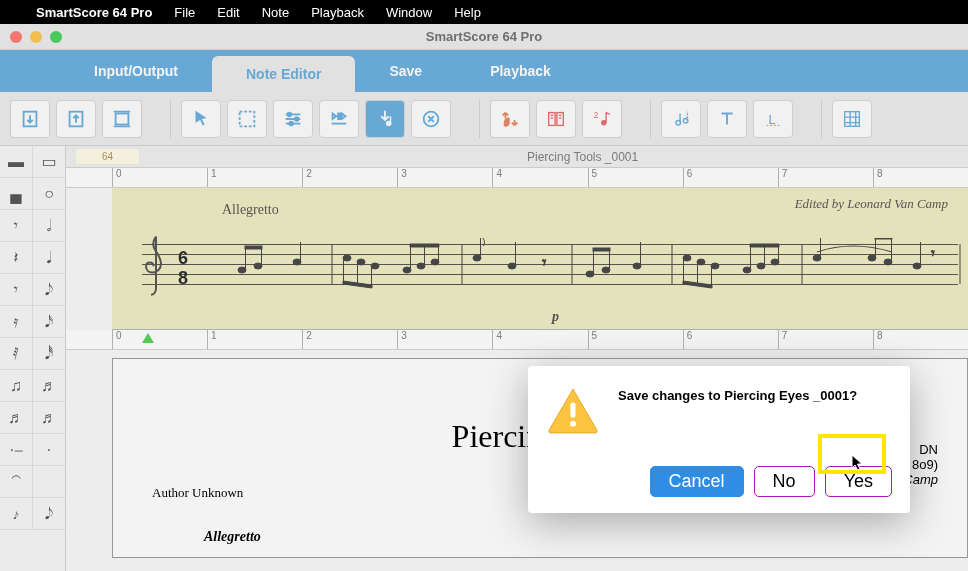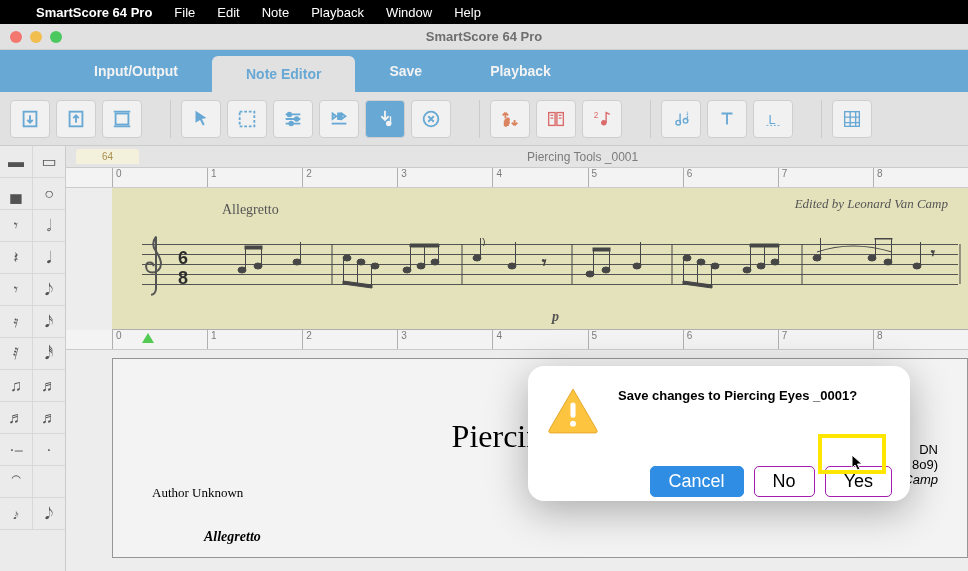--- a/index.html
+++ b/index.html
@@ -60,21 +60,21 @@
     
     .score-bottom { background: #fff; margin: 8px 0 0 46px; padding-top: 16px; position: relative; height: 200px; }
     .score-bottom-border { position: absolute; top: 0; bottom: 0; right: 0; left: 0; border: 1px solid #888; background: #fff; }
     .score-title { font-family: Georgia, serif; font-size: 32px; text-align: center; margin-top: 44px; position: relative; z-index: 1; }
     .score-author { font-family: Georgia, serif; font-size: 13px; margin: 30px 0 0 40px; position: relative; z-index: 1; }
     .score-composer { position: absolute; right: 30px; top: 84px; text-align: right; font-family: Georgia, serif; font-size: 13px; z-index: 1; }
     .score-tempo2 { font-family: Georgia, serif; font-weight: bold; font-style: italic; font-size: 14px; margin: 28px 0 0 92px; position: relative; z-index: 1; }
     
     
     .overlay-dim { position: absolute; top: 24px; left: 0; right: 0; bottom: 0; background: rgba(200,200,200,0.22); pointer-events: none; }
-    .dialog { position: absolute; top: 366px; left: 528px; width: 382px; background: #fff; border-radius: 16px; box-shadow: 0 10px 40px rgba(0,0,0,0.3); padding: 18px 18px 4px 18px; display: flex; flex-direction: column; z-index: 100; }
+    .dialog { position: absolute; top: 366px; left: 528px; width: 382px; background: #fff; border-radius: 4px; box-shadow: 0 10px 40px rgba(0,0,0,0.3); padding: 18px 18px 16px 18px; display: flex; flex-direction: column; z-index: 100; }
     .dialog-body { display: flex; gap: 18px; align-items: flex-start; }
     .dialog-icon { width: 54px; height: 54px; flex-shrink: 0; }
     .dialog-msg { font-size: 13px; font-weight: 600; padding-top: 4px; }
     .dialog-btns { display: flex; gap: 10px; justify-content: flex-end; margin-top: 28px; }
     .dialog-btn { font-size: 18px; padding: 4px 18px; border-radius: 5px; border: 1px solid #a21caf; background: #fff; cursor: pointer; }
     .dialog-btn.primary { background: #2f8de4; color: #fff; border-color: #2f8de4; }
     .highlight-box { position: absolute; border: 4px solid #ffe600; pointer-events: none; }
     
     .cursor { position: absolute; width: 14px; height: 18px; z-index: 200; pointer-events: none; }
   </style>

